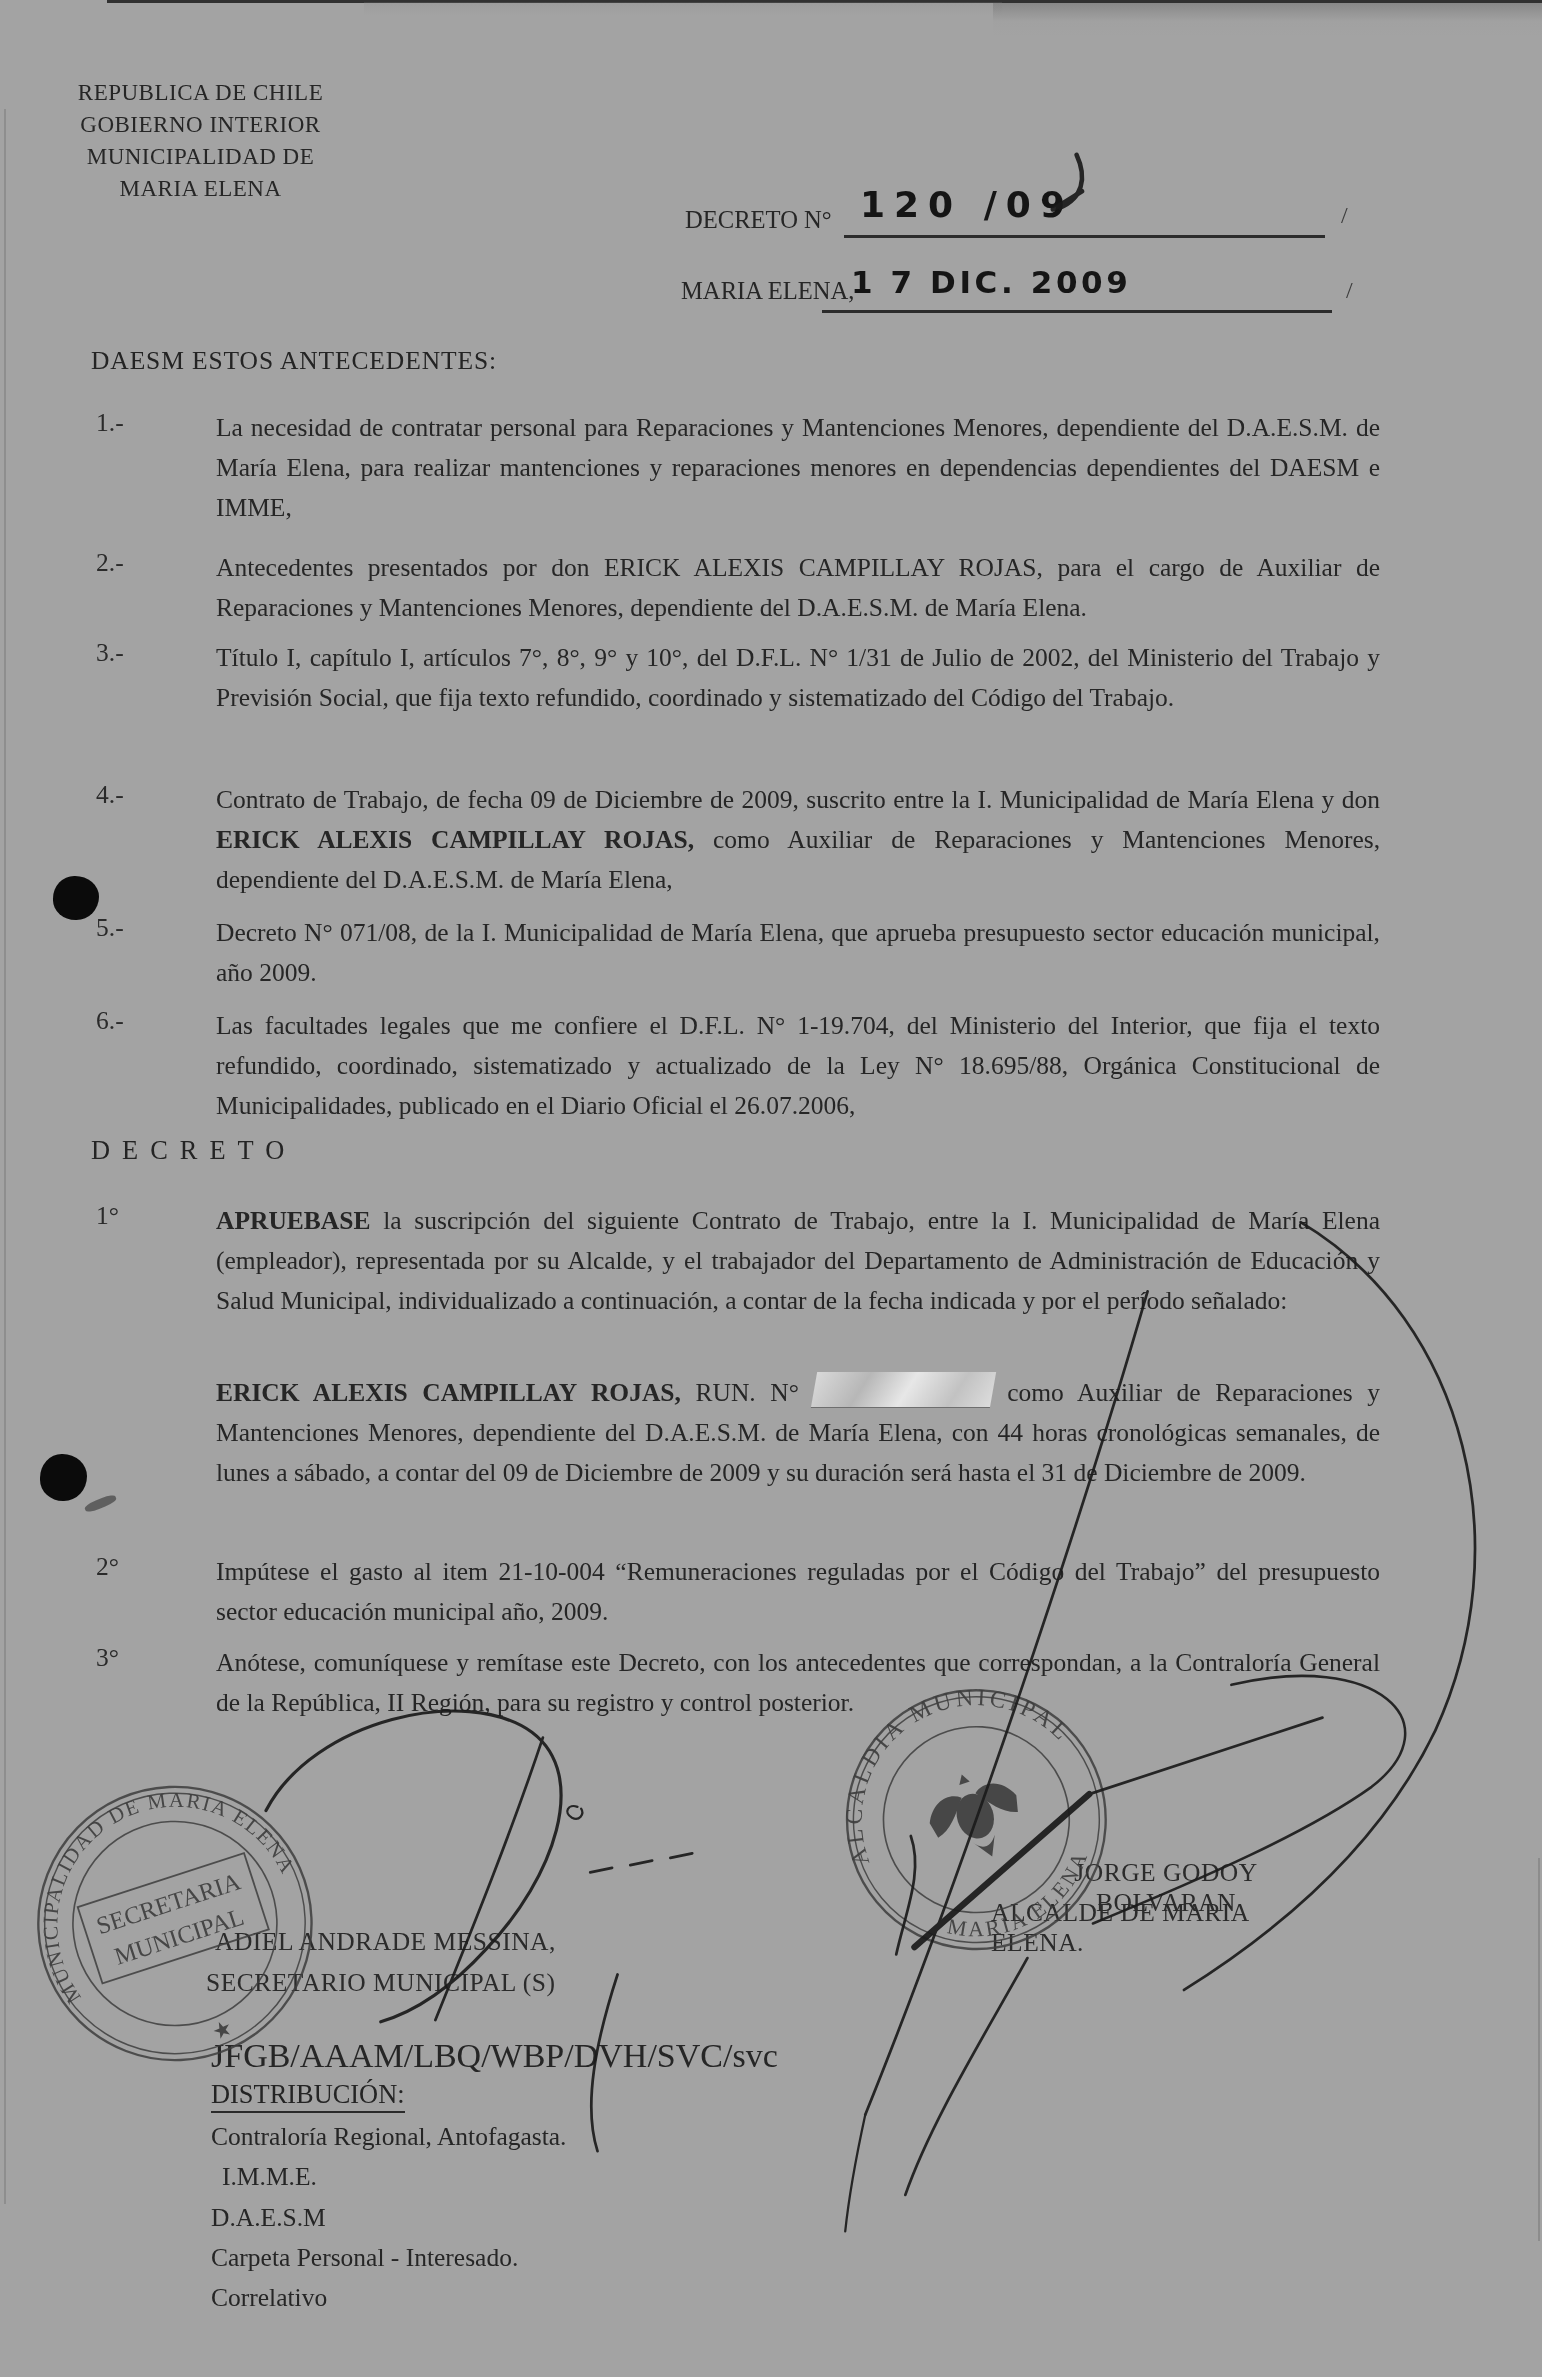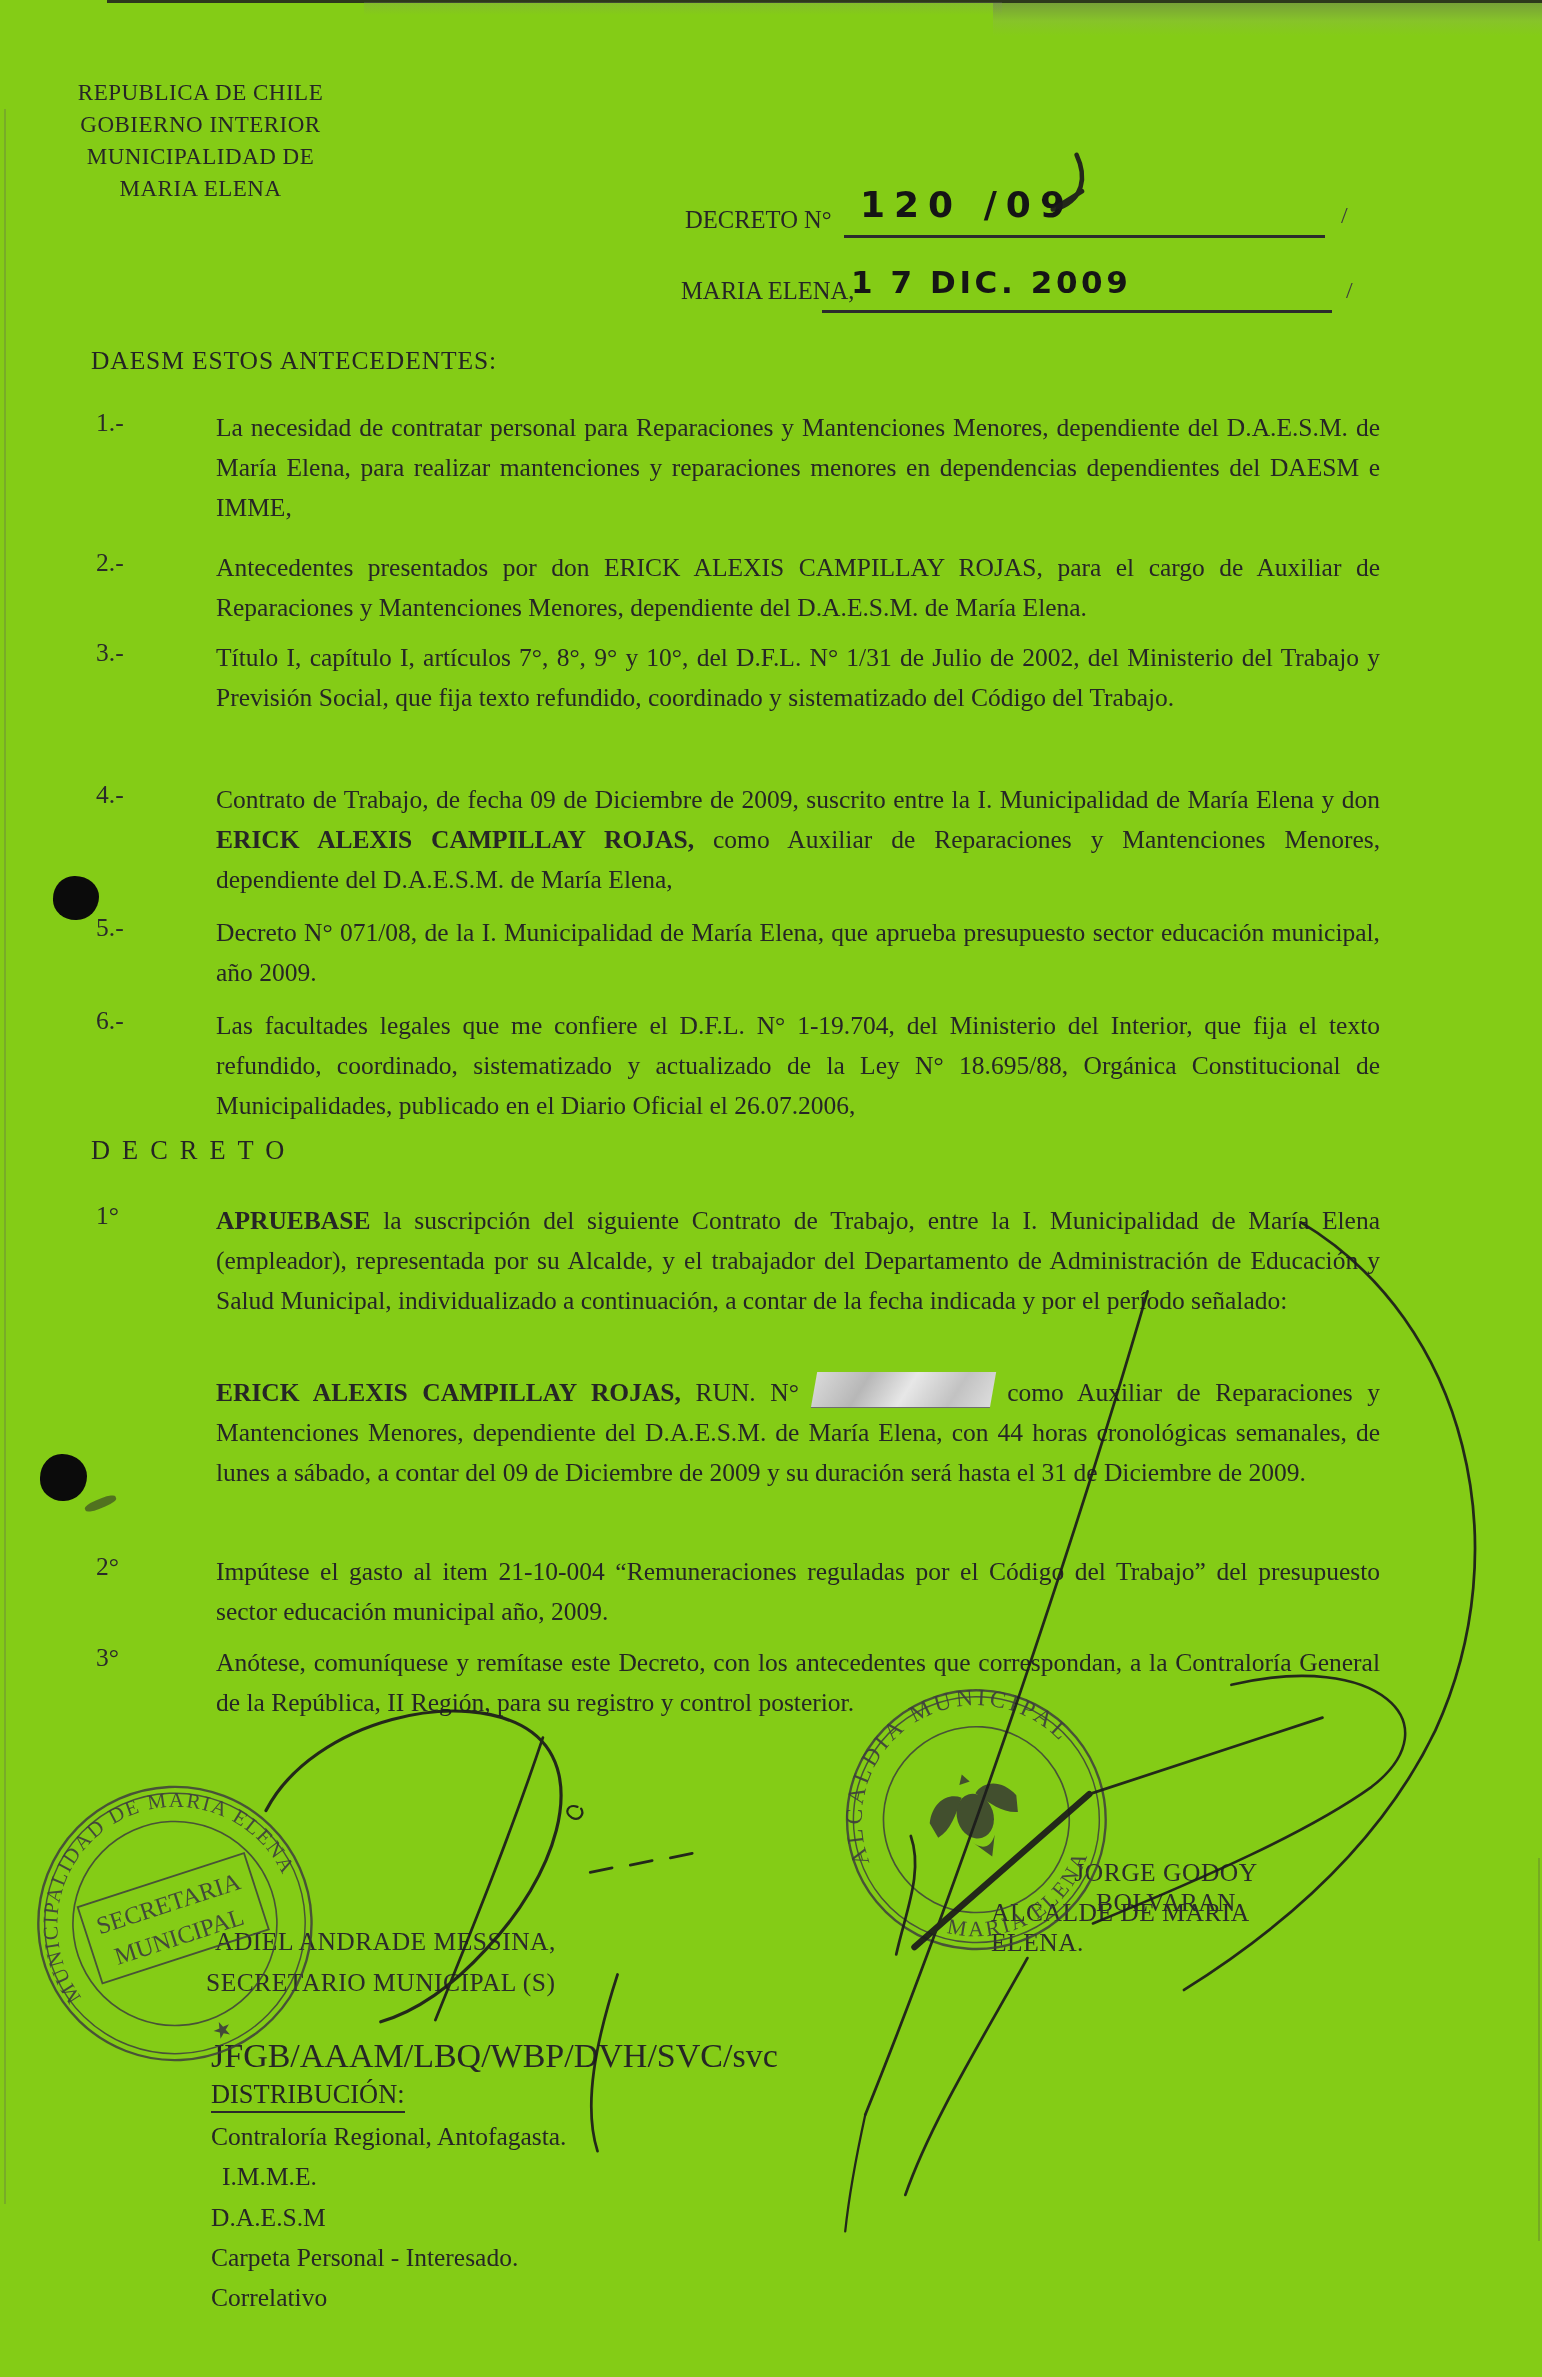--- a/index.html
+++ b/index.html
@@ -1,18 +1,18 @@
 <!DOCTYPE html>
 <html style="font-size:14.6px"><head>
 <meta charset="utf-8">
 <style>
   html,body{margin:0;padding:0;background:#e8e8e4;}
   .page{
     position:relative; width:1542px; height:2377px;
-    background:#84cc16; overflow:hidden;
+    background:#a3a3a3; overflow:hidden;
     font-family:"Liberation Serif", serif; color:#222;
   }
   
   .top-edge-line{position:absolute;left:107px;top:0;width:1435px;height:2.7px;background:#1d1d1d;opacity:.85;}
   .top-smudge{position:absolute;left:993px;top:2.7px;width:549px;height:33px;
     background:linear-gradient(to bottom, rgba(100,100,100,.42), rgba(150,150,150,.15) 55%, rgba(180,180,180,0));}
   .top-smudge2{position:absolute;left:364px;top:1.8px;width:638px;height:12.8px;
     background:linear-gradient(to bottom, rgba(130,130,130,.22), rgba(170,170,170,0));}
   .left-edge-line{position:absolute;left:3.6px;top:109px;width:2.7px;height:2095px;background:rgba(90,90,90,.28);}
   .right-edge-line{position:absolute;right:1.8px;top:1858px;width:2.7px;height:383px;background:rgba(70,70,70,.25);}

